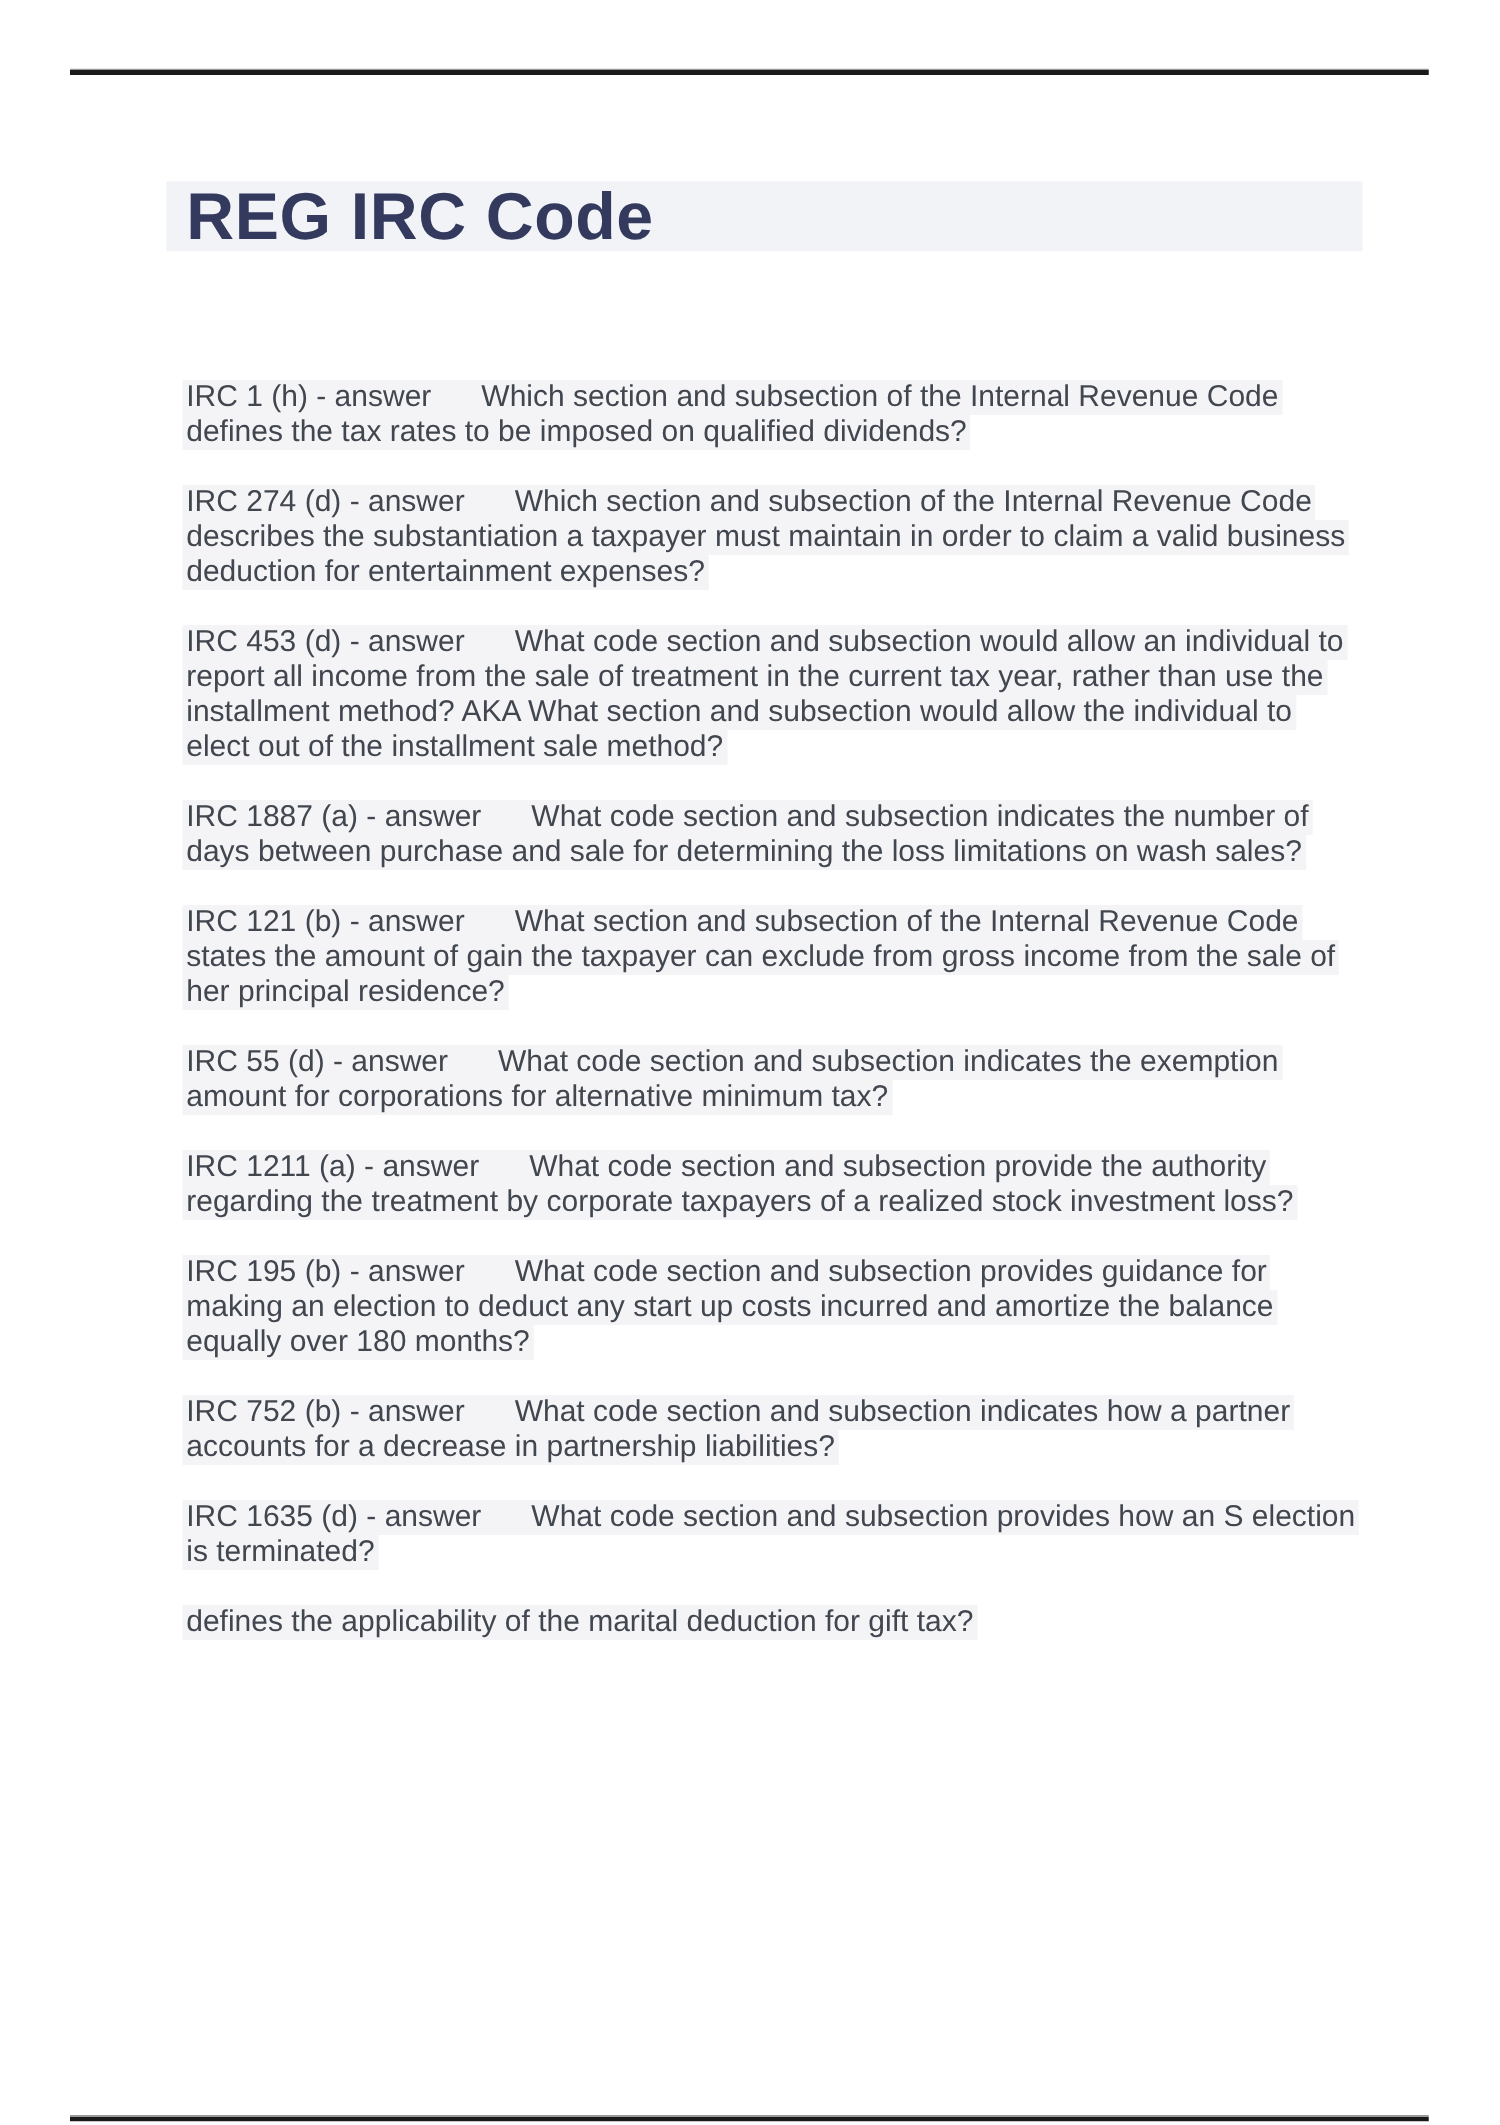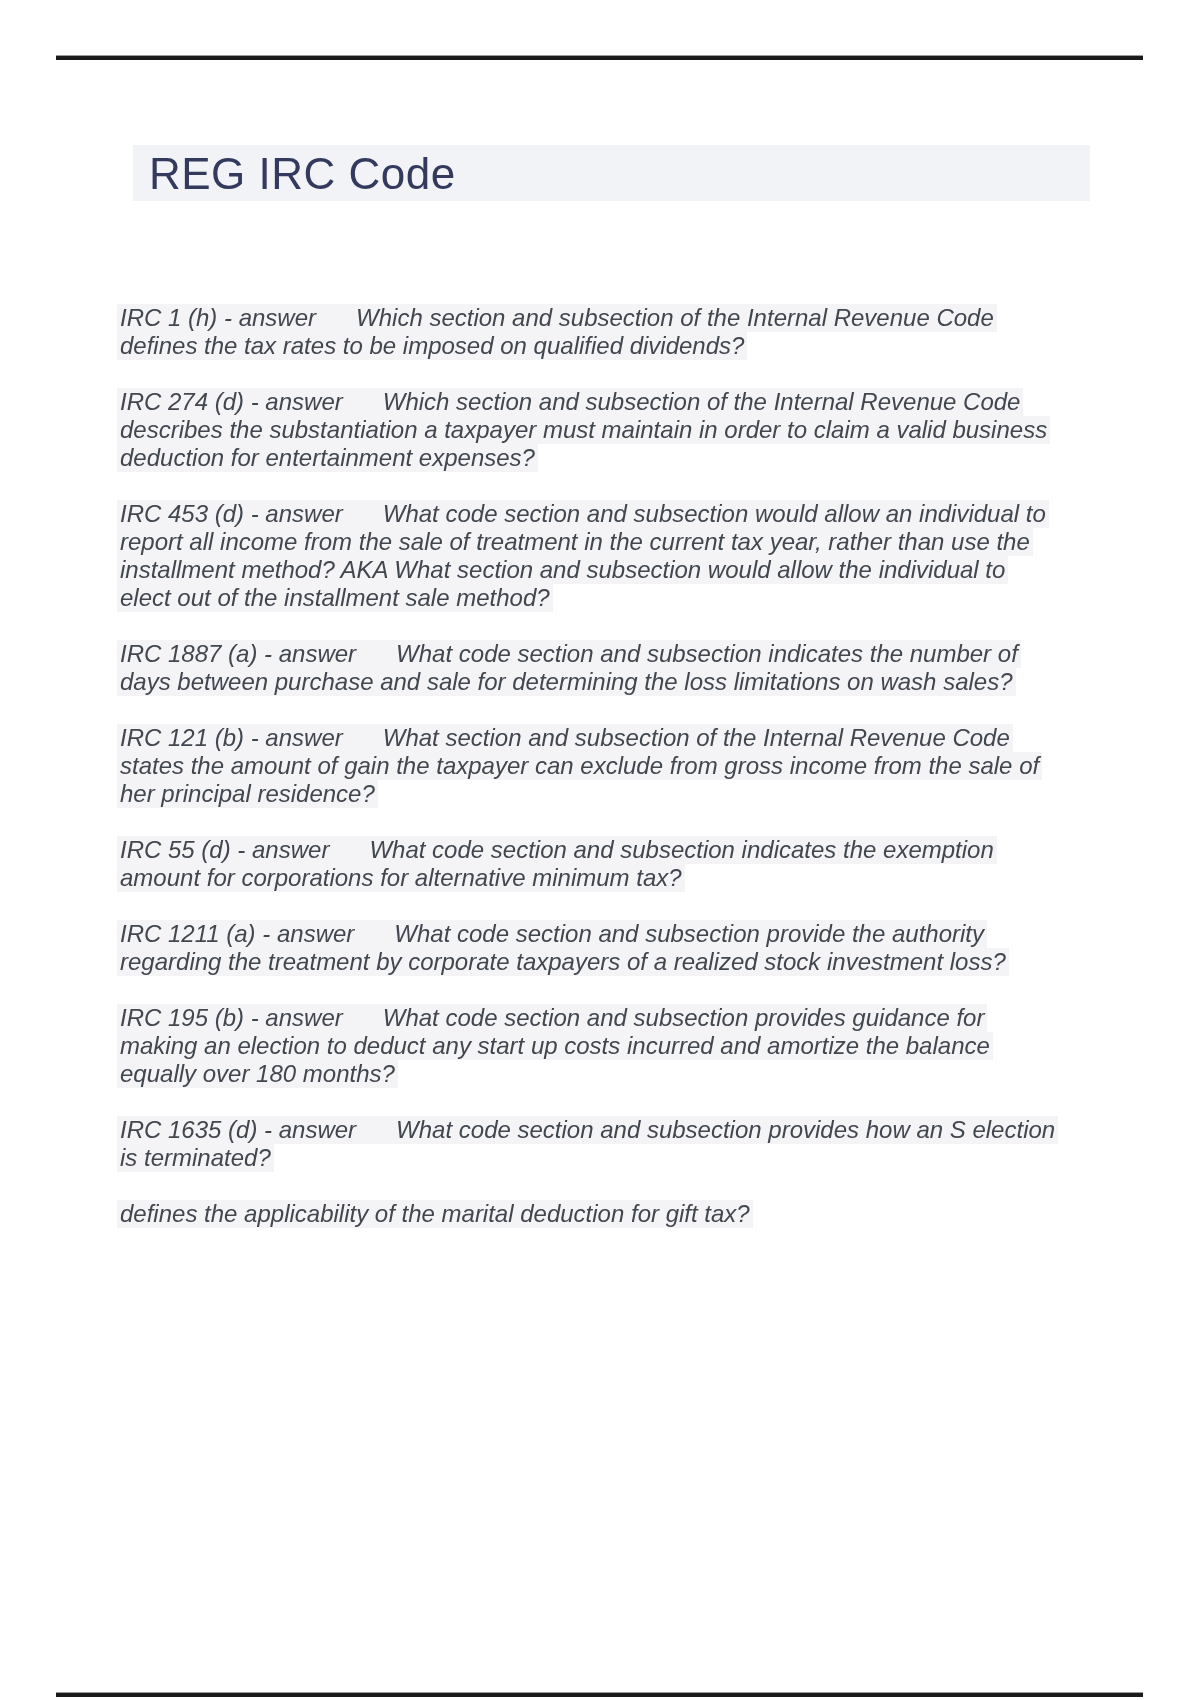--- a/index.html
+++ b/index.html
@@ -16,27 +16,27 @@
   }
   .rule-top{top:55px;}
   .rule-bottom{top:1692px;}
   .title-bar{
     position:absolute;left:133px;top:145px;width:957px;height:56px;
     background:var(--title-bg,#f2f3f7);
   }
   .title-text{
     display:block;
     padding-left:16px;
-    font-size:44px;font-weight:normal;line-height:57px;
+    font-size:53px;font-weight:bold;line-height:57px;
     color:var(--title-text,#333a5d);
     letter-spacing:0.5px;
     white-space:pre;
   }
   .qa-list{
-    position:absolute;left:117px;top:304px;width:957px;font-style:italic;
+    position:absolute;left:146px;top:304px;width:957px;
   }
   .qa{
     margin:0 0 28px 0;
     font-size:24px;line-height:28px;
     color:var(--body-text,#41464f);
   }
   .hl{
     display:table;
     white-space:pre;
     background:var(--highlight,#f4f4f7);
@@ -86,20 +86,24 @@
       <p class="qa">
         <span class="hl">IRC 1211 (a) - answer      What code section and subsection provide the authority</span>
         <span class="hl">regarding the treatment by corporate taxpayers of a realized stock investment loss?</span>
       </p>
       <p class="qa">
         <span class="hl">IRC 195 (b) - answer      What code section and subsection provides guidance for</span>
         <span class="hl">making an election to deduct any start up costs incurred and amortize the balance</span>
         <span class="hl">equally over 180 months?</span>
       </p>
       <p class="qa">
+        <span class="hl">IRC 752 (b) - answer      What code section and subsection indicates how a partner</span>
+        <span class="hl">accounts for a decrease in partnership liabilities?</span>
+      </p>
+      <p class="qa">
         <span class="hl">IRC 1635 (d) - answer      What code section and subsection provides how an S election</span>
         <span class="hl">is terminated?</span>
       </p>
       <p class="qa">
         <span class="hl">defines the applicability of the marital deduction for gift tax?</span>
       </p>
     </div>
 
   <div class="rule rule-bottom"></div>
 

